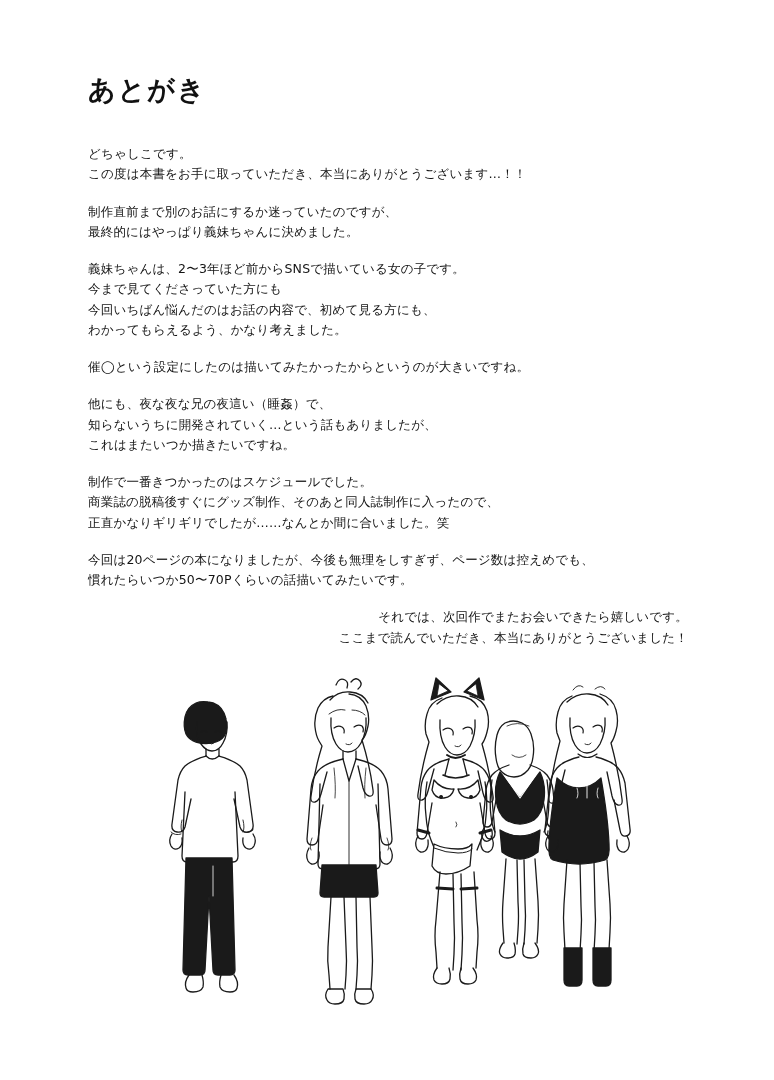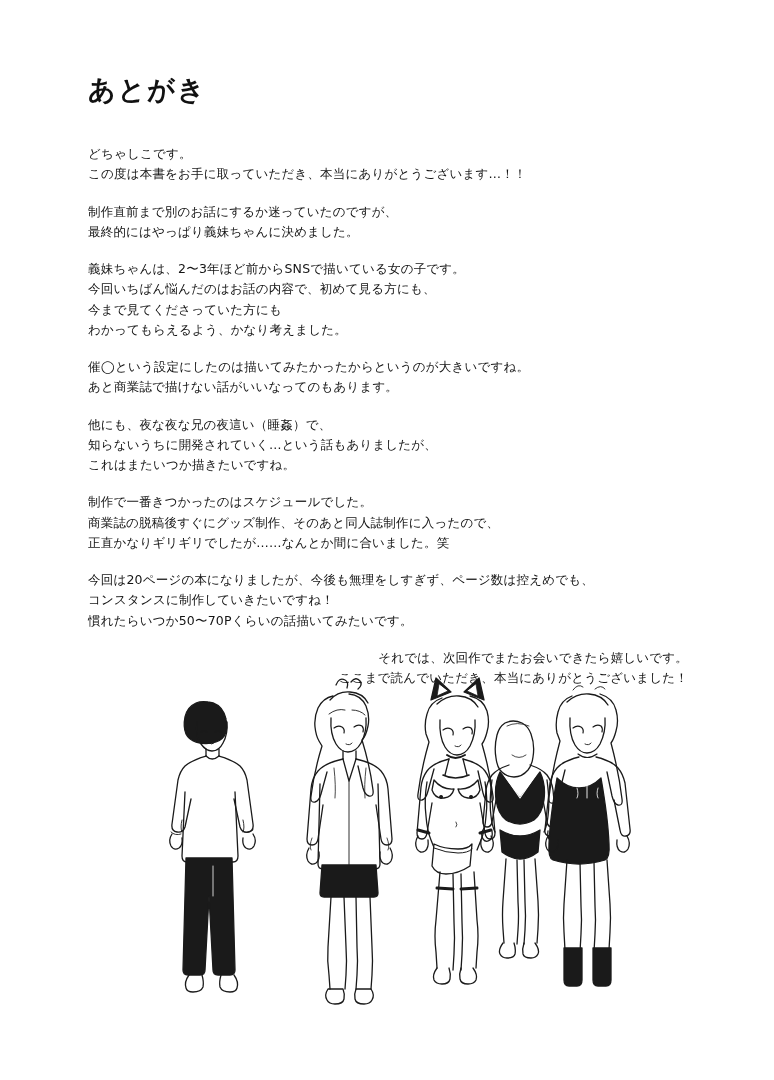--- a/index.html
+++ b/index.html
@@ -73,41 +73,39 @@
     <p class="para">
       <span class="line">どちゃしこです。</span>
       <span class="line">この度は本書をお手に取っていただき、本当にありがとうございます…！！</span>
     </p>
     <p class="para">
       <span class="line">制作直前まで別のお話にするか迷っていたのですが、</span>
       <span class="line">最終的にはやっぱり義妹ちゃんに決めました。</span>
     </p>
     <p class="para">
       <span class="line">義妹ちゃんは、2〜3年ほど前からSNSで描いている女の子です。</span>
+      <span class="line">今まで見てくださっていた方にも</span>
       <span class="line">今回いちばん悩んだのはお話の内容で、初めて見る方にも、</span>
-      <span class="line">今まで見てくださっていた方にも</span>
       <span class="line">わかってもらえるよう、かなり考えました。</span>
     </p>
     <p class="para">
       <span class="line">催◯という設定にしたのは描いてみたかったからというのが大きいですね。</span>
-      <span class="line">あと商業誌で描けない話がいいなってのもあります。</span>
     </p>
     <p class="para">
       <span class="line">他にも、夜な夜な兄の夜這い（睡姦）で、</span>
       <span class="line">知らないうちに開発されていく…という話もありましたが、</span>
       <span class="line">これはまたいつか描きたいですね。</span>
     </p>
     <p class="para">
       <span class="line">制作で一番きつかったのはスケジュールでした。</span>
       <span class="line">商業誌の脱稿後すぐにグッズ制作、そのあと同人誌制作に入ったので、</span>
       <span class="line">正直かなりギリギリでしたが……なんとか間に合いました。笑</span>
     </p>
     <p class="para">
       <span class="line">今回は20ページの本になりましたが、今後も無理をしすぎず、ページ数は控えめでも、</span>
-      <span class="line">コンスタンスに制作していきたいですね！</span>
       <span class="line">慣れたらいつか50〜70Pくらいの話描いてみたいです。</span>
     </p>
     <p class="para">
       <span class="line">それでは、次回作でまたお会いできたら嬉しいです。</span>
       <span class="line">ここまで読んでいただき、本当にありがとうございました！</span>
     </p>
   </div>
 
   <div class="art">
     <svg width="774" height="420" viewBox="0 0 774 420" xmlns="http://www.w3.org/2000/svg">

